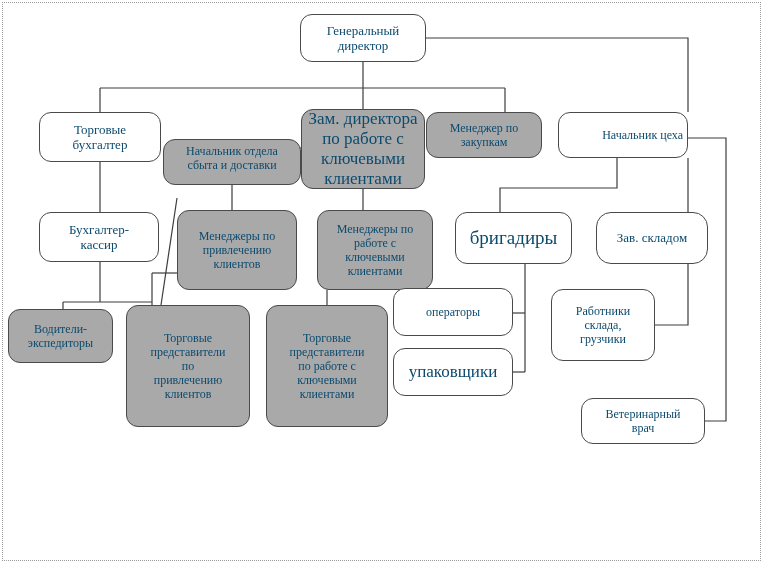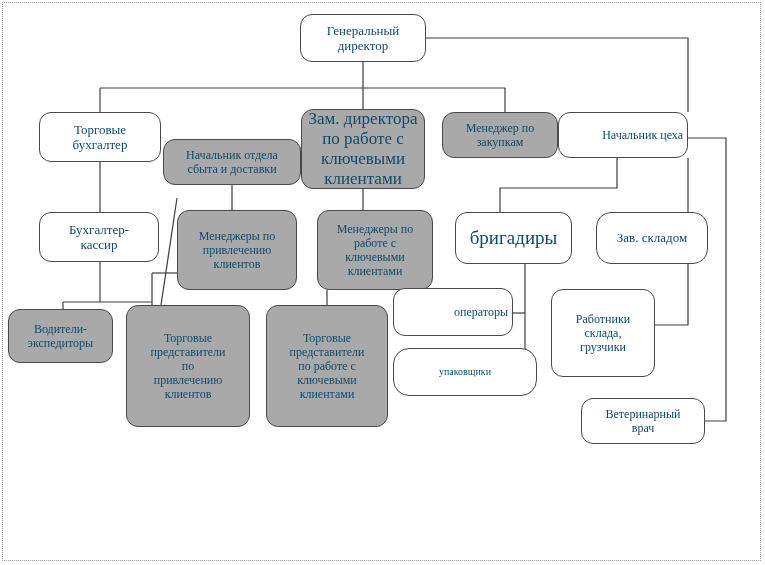--- a/index.html
+++ b/index.html
@@ -94,31 +94,31 @@
     </svg>
   <div id="nodes">
       <div class="node white" style="left: 300px; top: 14px; width: 126px; height: 48px; font-size: 13px;">
         <span class="lbl">Генеральный
 директор</span>
       </div>
       <div class="node white" style="left: 39px; top: 112px; width: 122px; height: 50px; font-size: 13px;">
         <span class="lbl">Торговые
 бухгалтер</span>
       </div>
-      <div class="node gray" style="left: 163px; top: 139px; width: 138px; height: 46px; font-size: 12px;">
+      <div class="node gray" style="left: 163px; top: 139px; width: 138px; height: 46px; font-size: 12px; align-items: flex-end;">
         <span class="lbl">Начальник отдела
 сбыта и доставки</span>
       </div>
       <div class="node gray" style="left: 301px; top: 109px; width: 124px; height: 80px; font-size: 17px;">
         <span class="lbl">Зам. директора
 по работе с
 ключевыми
 клиентами</span>
       </div>
-      <div class="node gray" style="left: 442px; top: 112px; width: 116px; height: 46px; font-size: 12px;">
+      <div class="node gray" style="left: 426px; top: 112px; width: 116px; height: 46px; font-size: 12px;">
         <span class="lbl">Менеджер по
 закупкам</span>
       </div>
       <div class="node white" style="left: 558px; top: 112px; width: 130px; height: 46px; font-size: 12px; justify-content: flex-end;">
         <span class="lbl">Начальник цеха</span>
       </div>
       <div class="node white" style="left: 39px; top: 212px; width: 120px; height: 50px; font-size: 13px;">
         <span class="lbl">Бухгалтер-
 кассир</span>
       </div>
@@ -150,27 +150,27 @@
 привлечению
 клиентов</span>
       </div>
       <div class="node gray" style="left: 266px; top: 305px; width: 122px; height: 122px; font-size: 12px;">
         <span class="lbl">Торговые
 представители
 по работе с
 ключевыми
 клиентами</span>
       </div>
-      <div class="node white" style="left: 393px; top: 288px; width: 120px; height: 48px; font-size: 12px; justify-content: flex-end;">
+      <div class="node white" style="left: 393px; top: 288px; width: 120px; height: 48px; font-size: 12px;">
         <span class="lbl">операторы</span>
       </div>
-      <div class="node white" style="left: 393px; top: 348px; width: 144px; height: 48px; font-size: 10px; border-radius: 16px;">
+      <div class="node white" style="left: 393px; top: 348px; width: 120px; height: 48px; font-size: 17px;">
         <span class="lbl">упаковщики</span>
       </div>
-      <div class="node white" style="left: 551px; top: 289px; width: 104px; height: 88px; font-size: 12px;">
+      <div class="node white" style="left: 551px; top: 289px; width: 104px; height: 72px; font-size: 12px;">
         <span class="lbl">Работники
 склада,
 грузчики</span>
       </div>
       <div class="node white" style="left: 581px; top: 398px; width: 124px; height: 46px; font-size: 12px;">
         <span class="lbl">Ветеринарный
 врач</span>
       </div>
     </div>
 </div>

